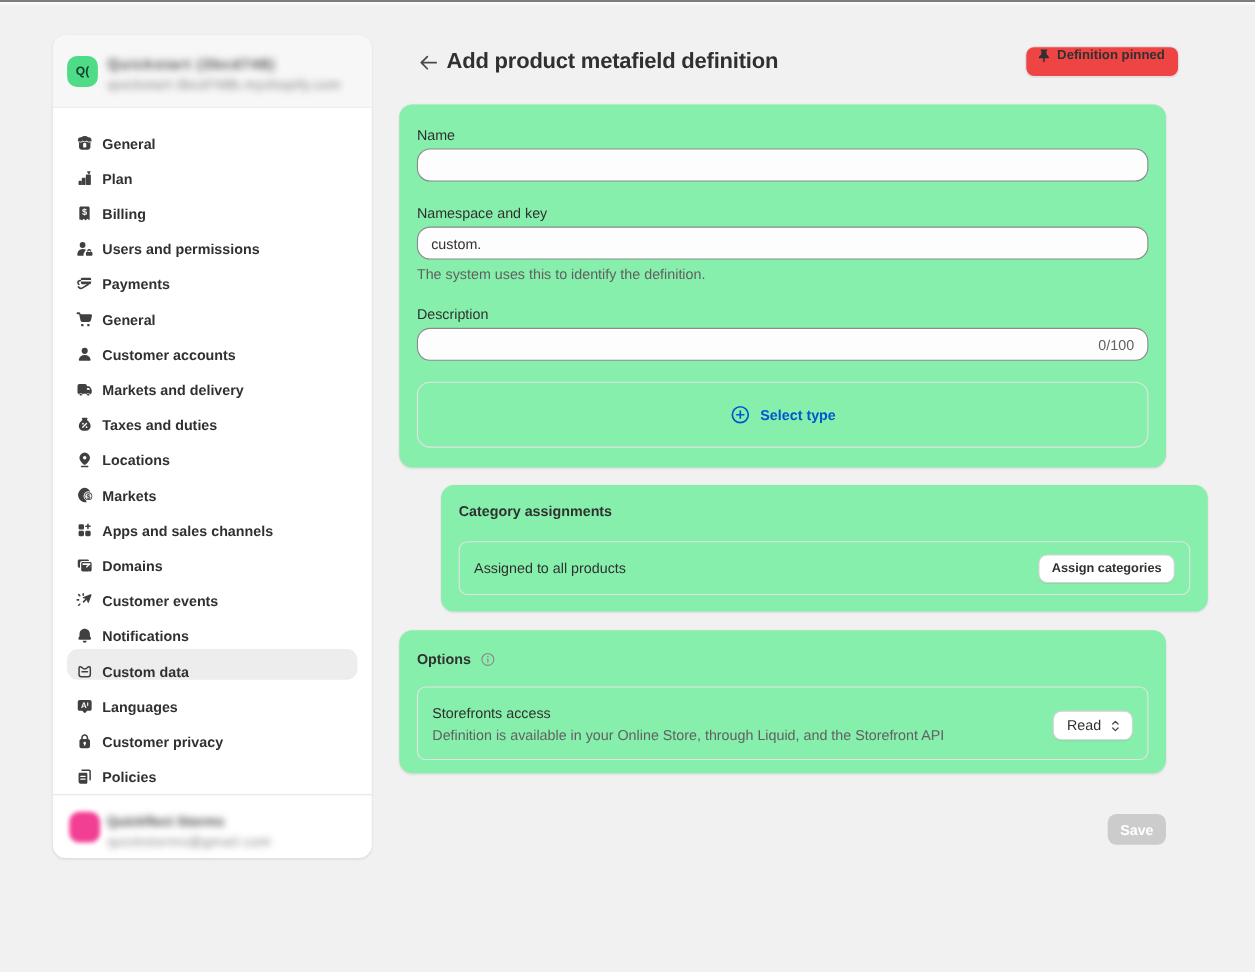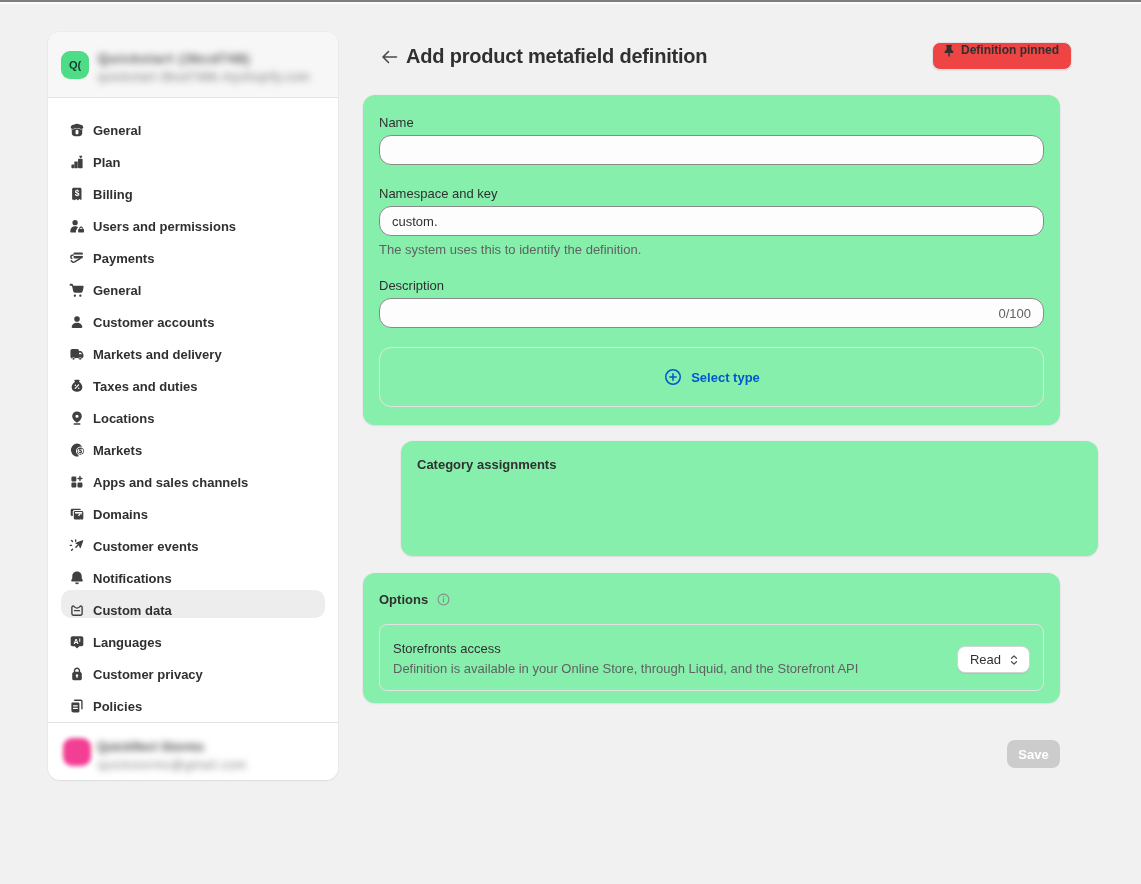--- a/index.html
+++ b/index.html
@@ -275,20 +275,24 @@
       <svg width="20" height="20" viewBox="0 0 20 20" fill="none" stroke="#0057d0" stroke-width="1.5" stroke-linecap="round">
           <circle cx="10" cy="10" r="7.25"></circle>
           <path d="M10 6.8v6.4M6.8 10h6.4"></path>
         </svg>
       Select type
     </div>
   </section>
 
   <section class="card c2">
     <h2>Category assignments</h2>
+    <div class="subbox row-assign">
+      <span style="font-size:13px;">Assigned to all products</span>
+      <div class="btn" style="margin-left:auto;">Assign categories</div>
+    </div>
   </section>
 
   <section class="card c3">
     <div class="opt-head">
       <h2>Options</h2>
       <svg width="15" height="15" viewBox="0 0 20 20" fill="none" stroke="#8a8a8a" stroke-width="1.4">
           <circle cx="10" cy="10" r="7.2"></circle>
           <path d="M10 9v4.4" stroke-linecap="round"></path>
           <circle cx="10" cy="6.4" r="1" fill="#8a8a8a" stroke="none"></circle>
         </svg>

